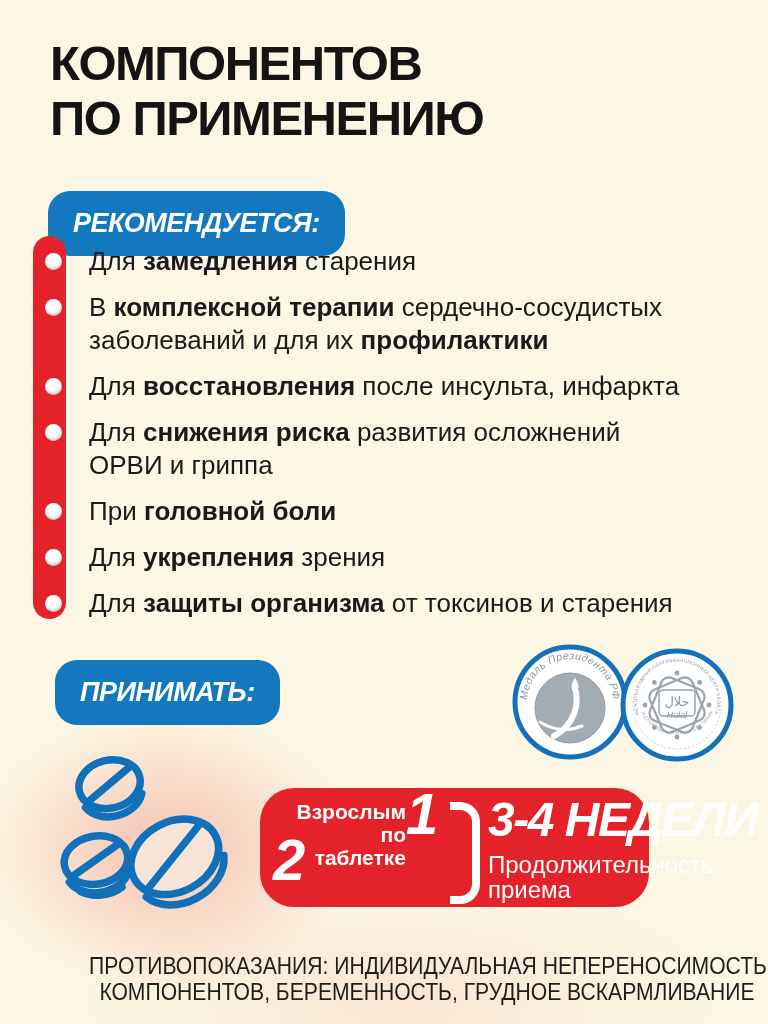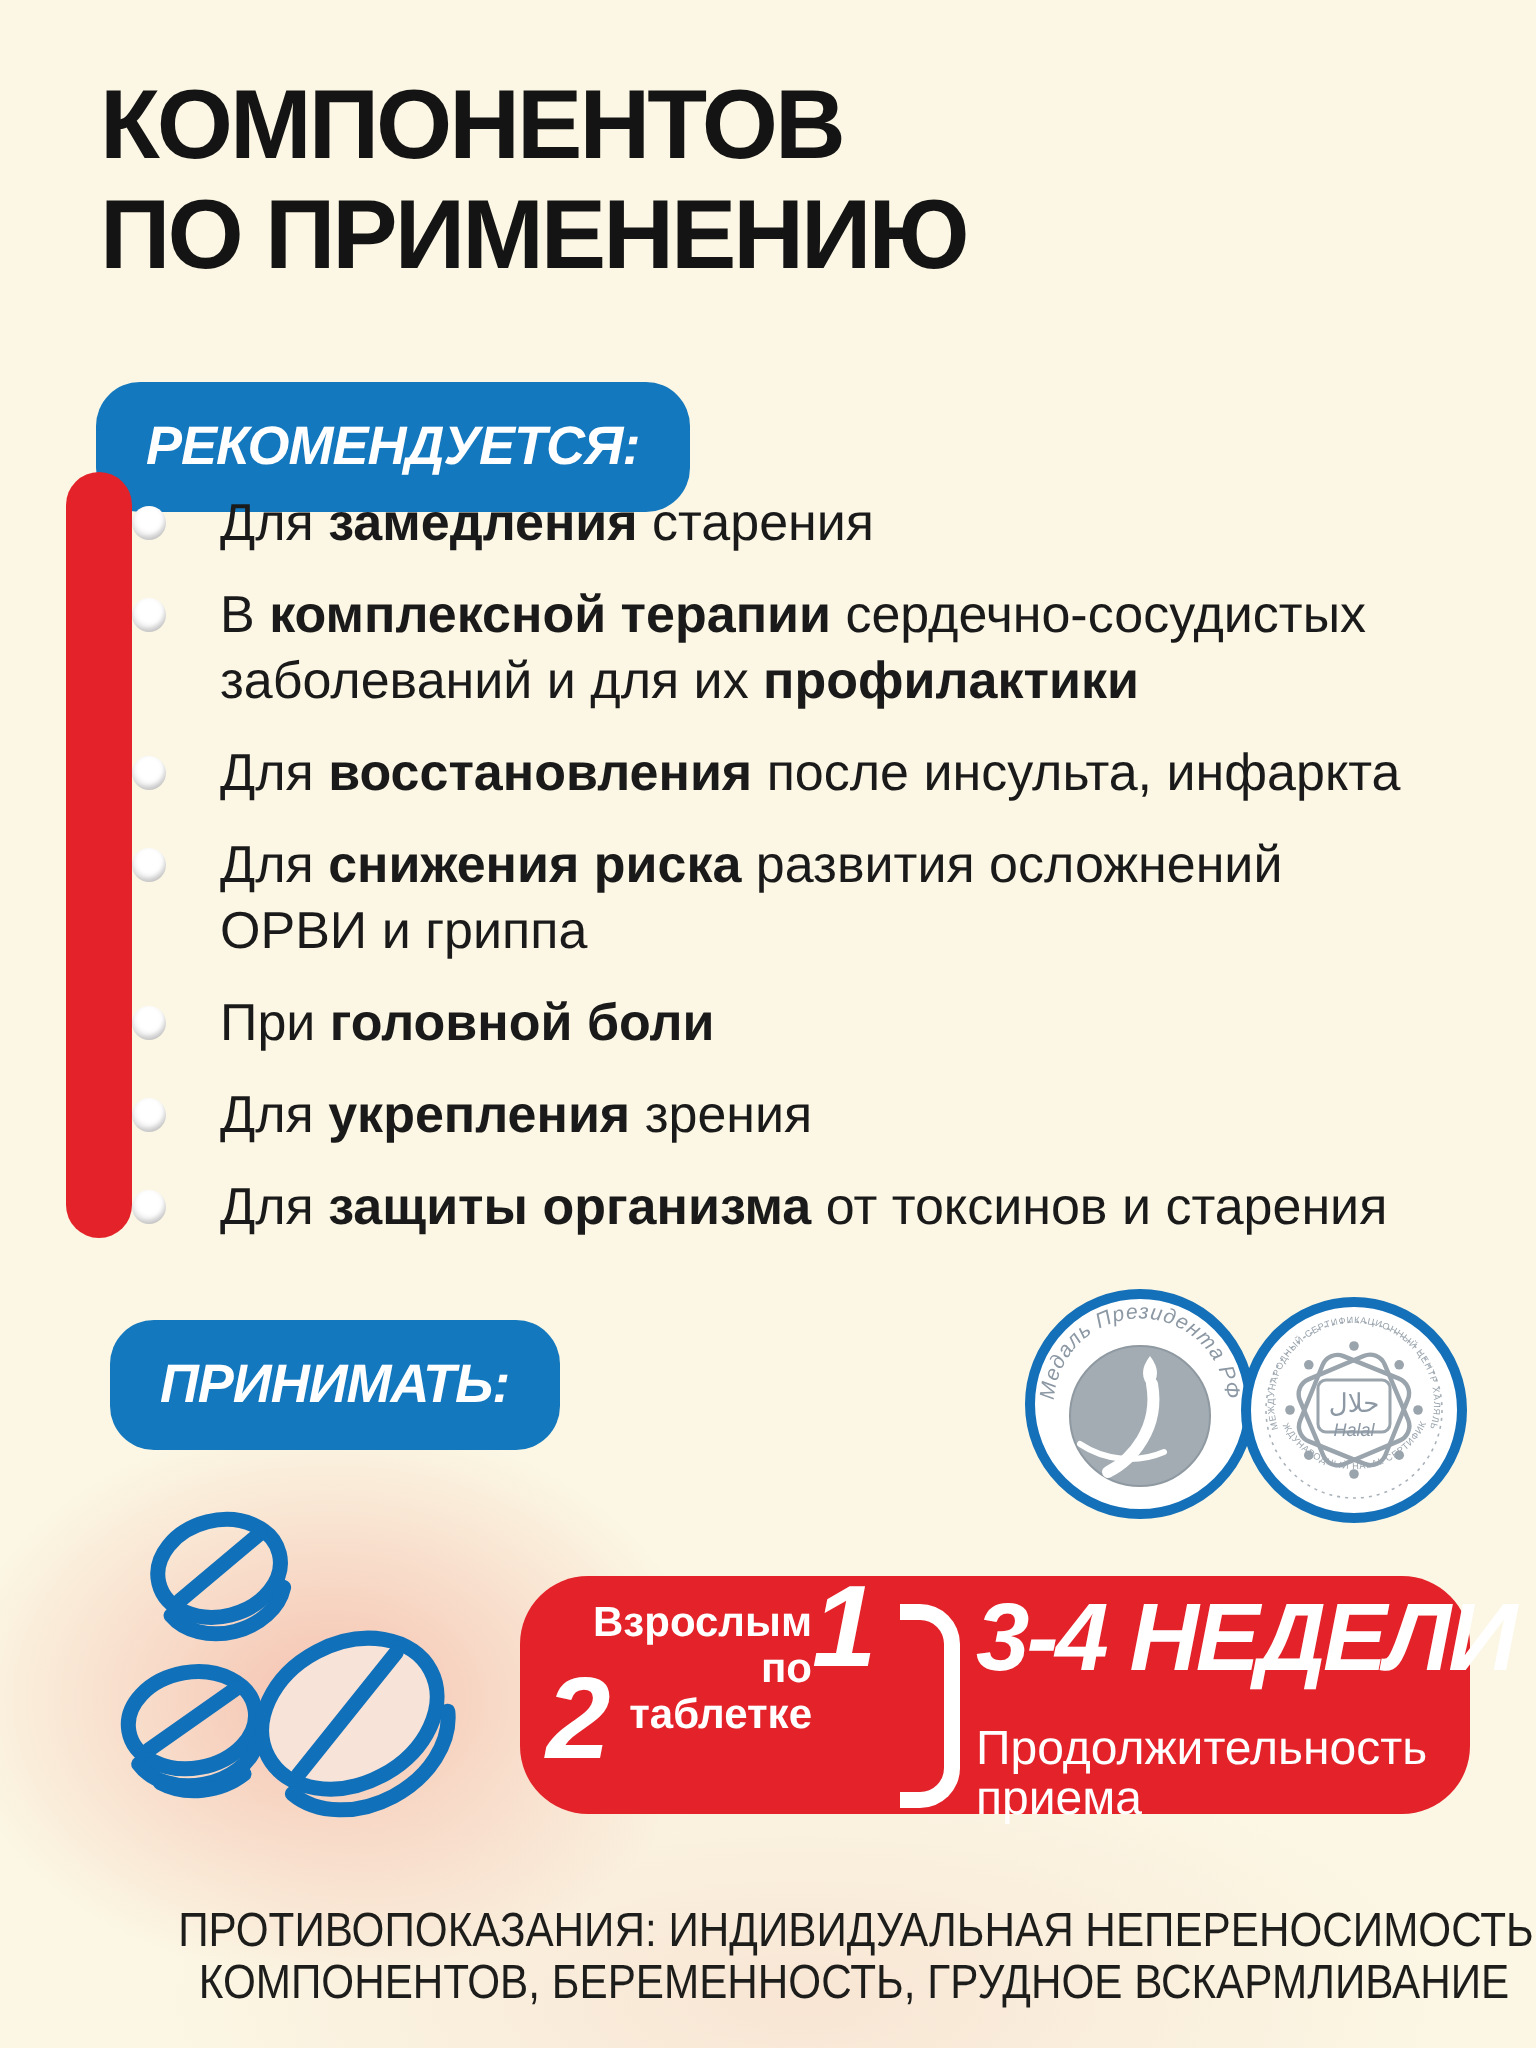--- a/index.html
+++ b/index.html
@@ -23,50 +23,50 @@
     color:#ffffff;font-size:27px;font-weight:bold;font-style:italic;letter-spacing:-0.5px;
   }
   .badge-recommended{left:48px;top:191px;}
   .badge-take{left:55px;top:660px;}
   
   .list-wrap{position:absolute;left:33px;top:245px;width:690px;}
   .ribbon{
     position:absolute;left:0;top:-9px;width:33px;height:383px;
     background:#E32229;border-radius:17px;
   }
-  .items{position:relative;margin-left:77px;}
+  .items{position:relative;margin-left:56px;}
   .item{position:relative;margin-bottom:13px;font-size:26px;line-height:33px;color:#1a1a1a;}
   .item .line{white-space:nowrap;}
   .item b{font-weight:bold;}
   .dot{
     position:absolute;left:-44px;top:8px;width:17px;height:17px;border-radius:50%;
     background:radial-gradient(circle at 38% 32%, #ffffff 55%, #e8e8e8 80%, #d2d2d2);
     box-shadow:inset 0 -2px 3px rgba(0,0,0,0.18);
   }
   
   .seals{position:absolute;left:510px;top:642px;}
   
   .pills{position:absolute;left:42px;top:748px;}
   
   .dose-box{
-    position:absolute;left:260px;top:788px;width:475px;height:119px;
+    position:absolute;left:260px;top:788px;width:389px;height:119px;
     background:#E32229;border-radius:34px;color:#ffffff;
   }
   .dose1-label{position:absolute;left:36px;top:12px;width:110px;text-align:right;font-size:21px;line-height:1.1;font-weight:bold;}
   .dose1-num{position:absolute;left:146px;top:-8px;font-size:58px;font-weight:bold;font-style:italic;}
   .dose2-num{position:absolute;left:13px;top:38px;font-size:58px;font-weight:bold;font-style:italic;}
   .dose2-label{position:absolute;left:64px;top:50px;font-size:21px;line-height:1.1;font-weight:bold;}
   .bracket{
     position:absolute;left:190px;top:14px;width:22px;height:86px;
     border-top:8px solid #fff;border-right:8px solid #fff;border-bottom:8px solid #fff;
     border-radius:0 20px 20px 0;
   }
   .duration{position:absolute;left:228px;top:4px;}
   .duration-value{font-size:48px;font-weight:bold;font-style:italic;letter-spacing:-1.5px;white-space:nowrap;}
-  .duration-label{font-size:24px;line-height:1.05;margin-top:15px;}
+  .duration-label{font-size:24px;line-height:1.05;margin-top:5px;}
   
   .footer{position:absolute;left:0;top:953px;width:768px;text-align:center;color:#1d1d1b;margin-left:43px;}
   .footer .fl{display:block;font-size:24px;line-height:26px;transform:scaleX(0.88);transform-origin:center;white-space:nowrap;font-weight:400;}
 </style>
 </head>
 <body>
 
 <div class="page">
 
   <div class="title">

